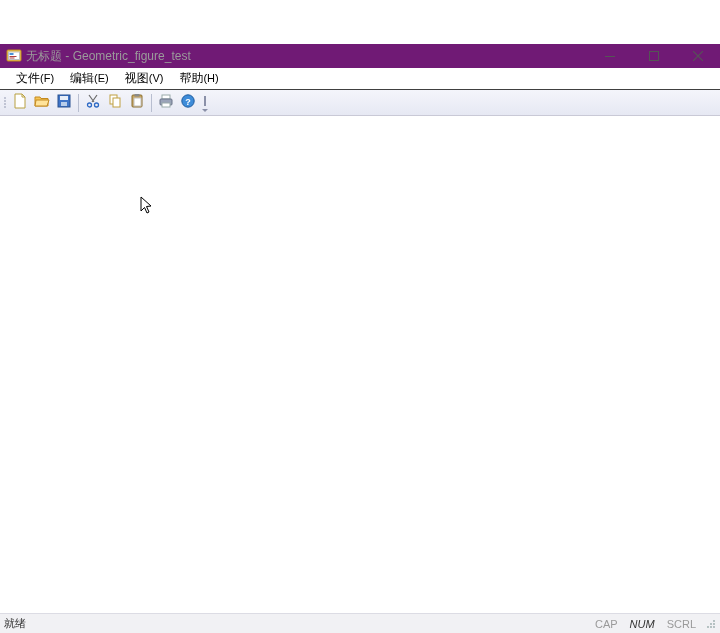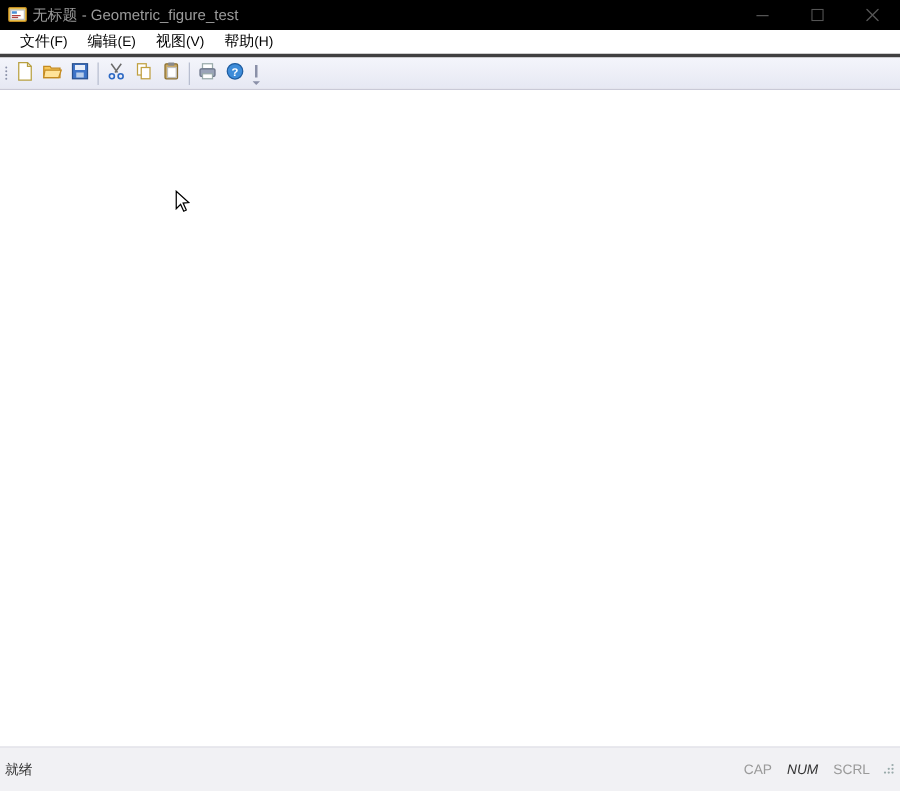--- a/index.html
+++ b/index.html
@@ -13,26 +13,27 @@
     color: #000;
   }
   .window {
     width: 720px; height: 633px;
     display: flex; flex-direction: column;
     background: #ffffff;
     position: relative;
   }
   .titlebar {
     height: 24px;
-    background: #000000;
+    background: #701a75;
     display: flex;
     align-items: center;
     color: #9b9b9b;
     font-size: 12px;
     user-select: none;
+    margin-top: 44px;
   }
   .titlebar .app-icon {
     width: 16px; height: 16px;
     margin: 0 4px 0 6px;
     display: inline-block;
   }
   .titlebar .title {
     flex: 0 0 auto;
   }
   .titlebar .spacer { flex: 1 1 auto; }
@@ -44,21 +45,21 @@
   .winbtn svg { display:block; }
 
   .menubar {
     height: 22px;
     background: #ffffff;
     display: flex;
     align-items: center;
     padding-left: 8px;
     gap: 0;
     color: #000;
-    border-bottom: 3px solid #404040;
+    border-bottom: 1px solid #404040;
   }
   .menuitem {
     padding: 2px 8px;
     font-size: 12px;
     cursor: default;
   }
   .accel { font-size: 11px; }
 
   .toolbar {
     height: 26px;
@@ -96,21 +97,21 @@
     background: #ffffff;
     position: relative;
   }
   .cursor {
     position: absolute;
     left: 140px; top: 80px;
     width: 14px; height: 20px;
   }
 
   .statusbar {
-    height: 36px;
+    height: 20px;
     background: #f1f1f4;
     border-top: 1px solid #dcdce4;
     display: flex;
     align-items: center;
     font-size: 11px;
     color: #666;
     padding: 0 4px;
   }
   .status-left { flex: 0 0 auto; color:#333; }
   .status-spacer { flex: 1 1 auto; }

